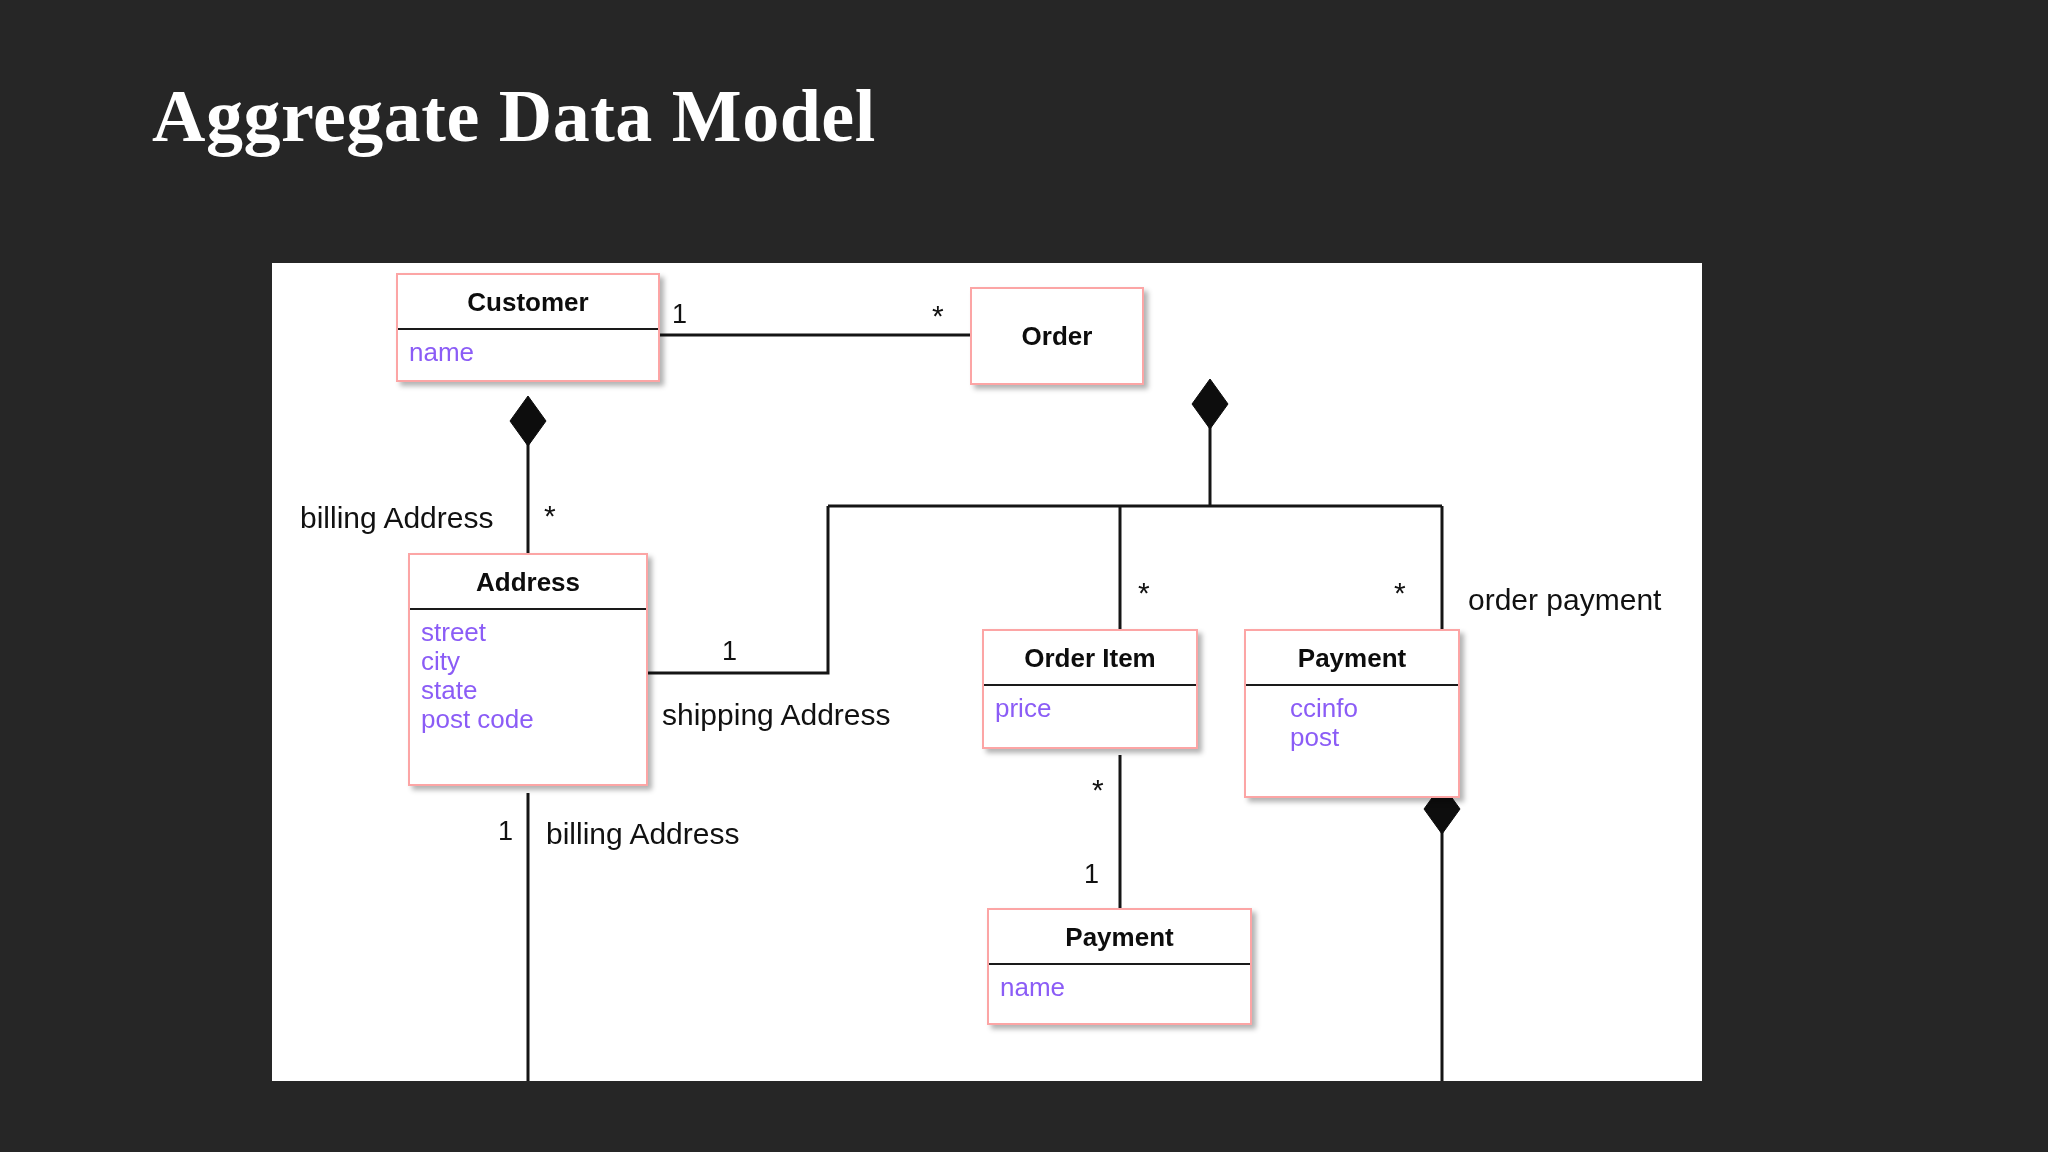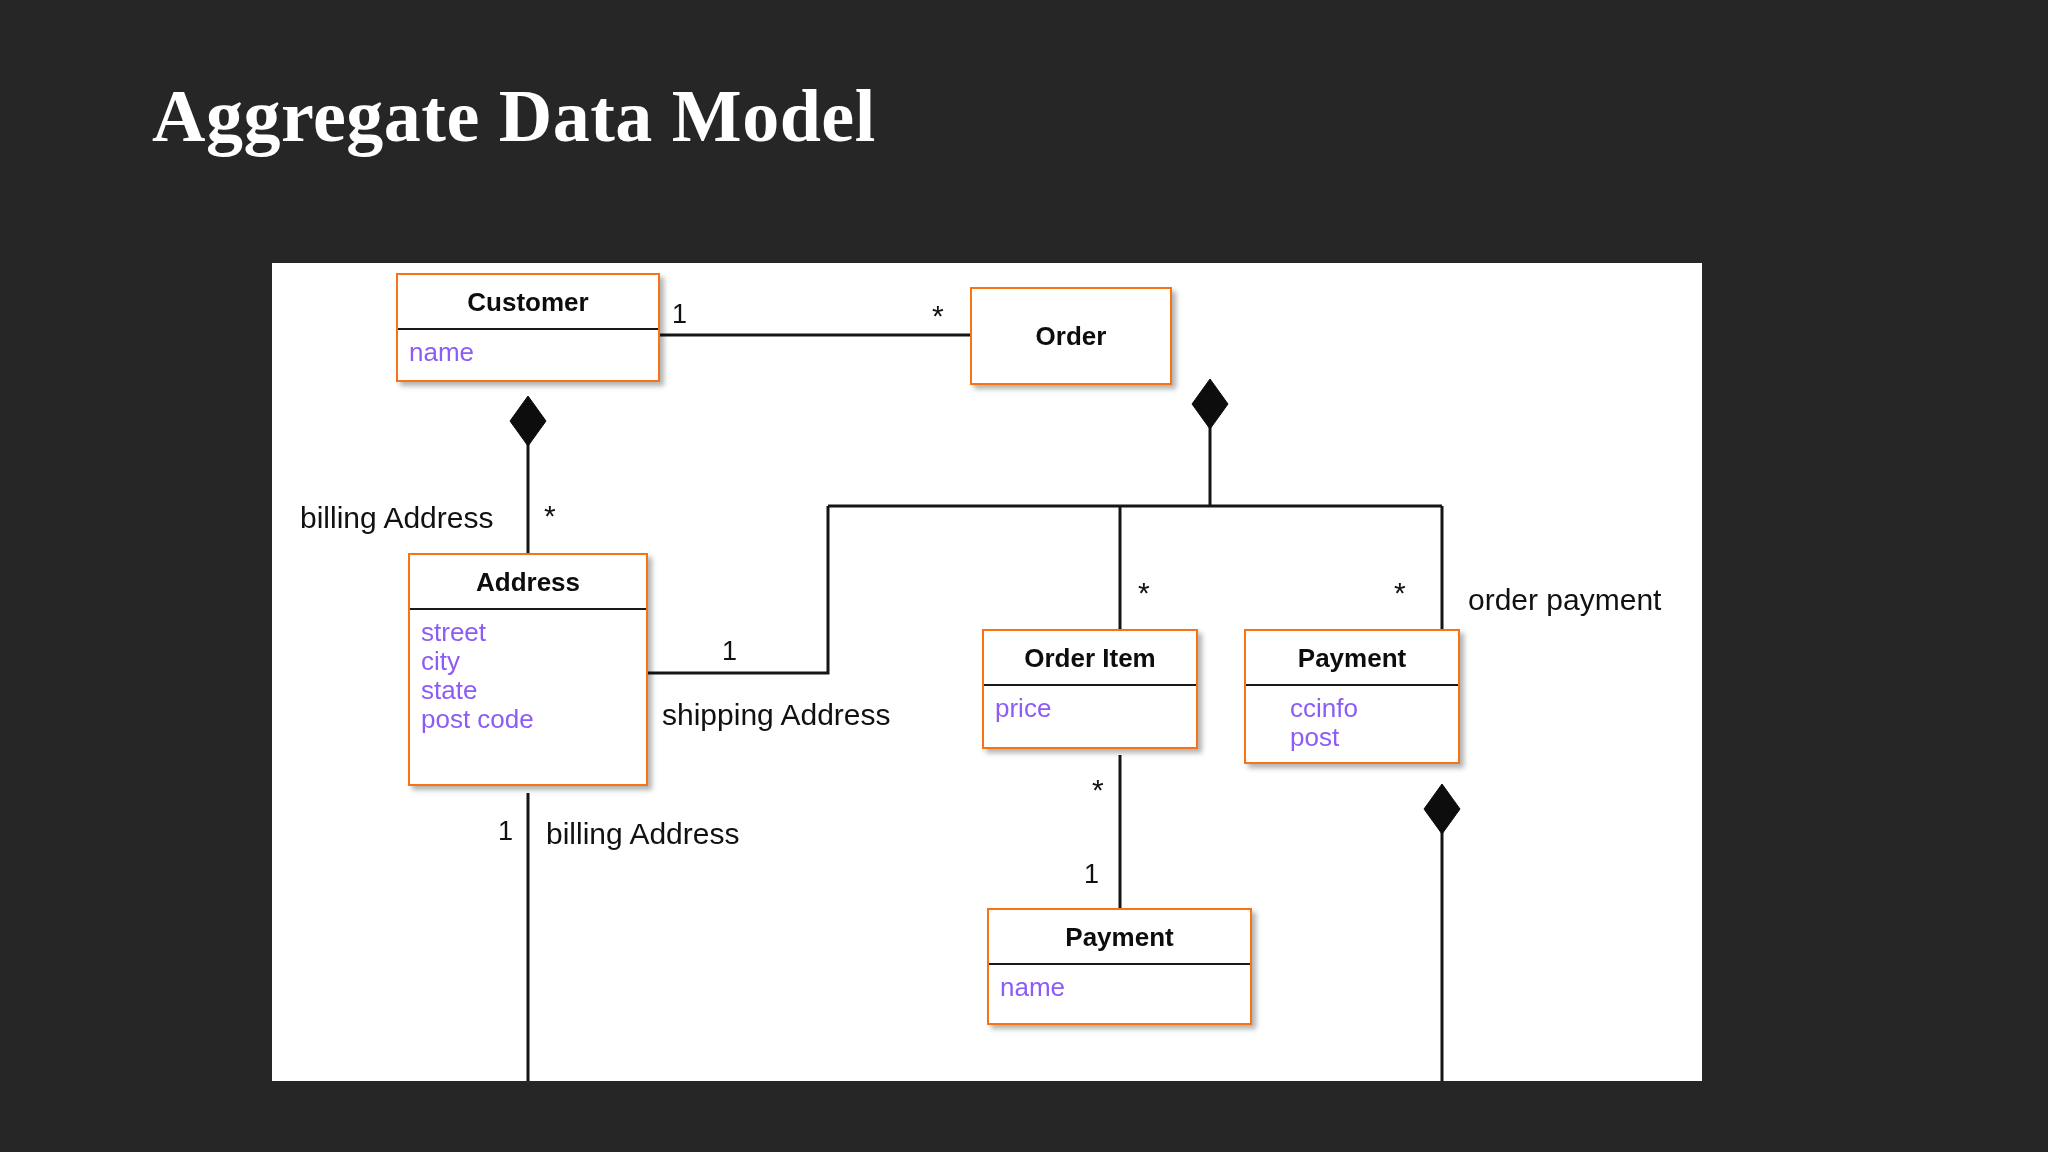--- a/index.html
+++ b/index.html
@@ -44,21 +44,21 @@
     left: 0;
     top: 0;
     width: 1430px;
     height: 818px;
   }
 
   
   .uml-class {
     position: absolute;
     background: #ffffff;
-    border: 2px solid #f97316;
+    border: 2px solid #fca5a5;
     box-sizing: border-box;
     box-shadow: 4px 4px 5px rgba(0,0,0,0.30);
     z-index: 5;
   }
   .uml-title {
     text-align: center;
     font-weight: bold;
     color: #0d0d0d;
     font-size: 26px;
     line-height: 1;
@@ -141,21 +141,21 @@
     </g>
   </svg>
 
   <div class="uml-class" style="left:124px; top:10px; width:264px;">
     <div class="uml-title">Customer</div>
     <div class="uml-attrs" style="height:52px;">
       <div class="uml-attr">name</div>
     </div>
   </div>
 
-  <div class="uml-class" style="left:698px; top:24px; width:202px; height:98px;">
+  <div class="uml-class" style="left:698px; top:24px; width:174px; height:98px;">
     <div class="uml-title" style="padding-top:34px;">Order</div>
   </div>
 
   <div class="uml-class" style="left:136px; top:290px; width:240px;">
     <div class="uml-title">Address</div>
     <div class="uml-attrs" style="height:176px;">
       <div class="uml-attr">street</div>
       <div class="uml-attr">city</div>
       <div class="uml-attr">state</div>
       <div class="uml-attr">post code</div>
@@ -164,21 +164,21 @@
 
   <div class="uml-class" style="left:710px; top:366px; width:216px;">
     <div class="uml-title">Order Item</div>
     <div class="uml-attrs" style="height:63px;">
       <div class="uml-attr">price</div>
     </div>
   </div>
 
   <div class="uml-class" style="left:972px; top:366px; width:216px;">
     <div class="uml-title">Payment</div>
-    <div class="uml-attrs" style="height:78px;padding-left:44px;">
+    <div class="uml-attrs" style="height:112px;padding-left:44px;">
       <div class="uml-attr">ccinfo</div>
       <div class="uml-attr">post</div>
     </div>
   </div>
 
   <div class="uml-class" style="left:715px; top:645px; width:265px;">
     <div class="uml-title">Payment</div>
     <div class="uml-attrs" style="height:60px;">
       <div class="uml-attr">name</div>
     </div>

